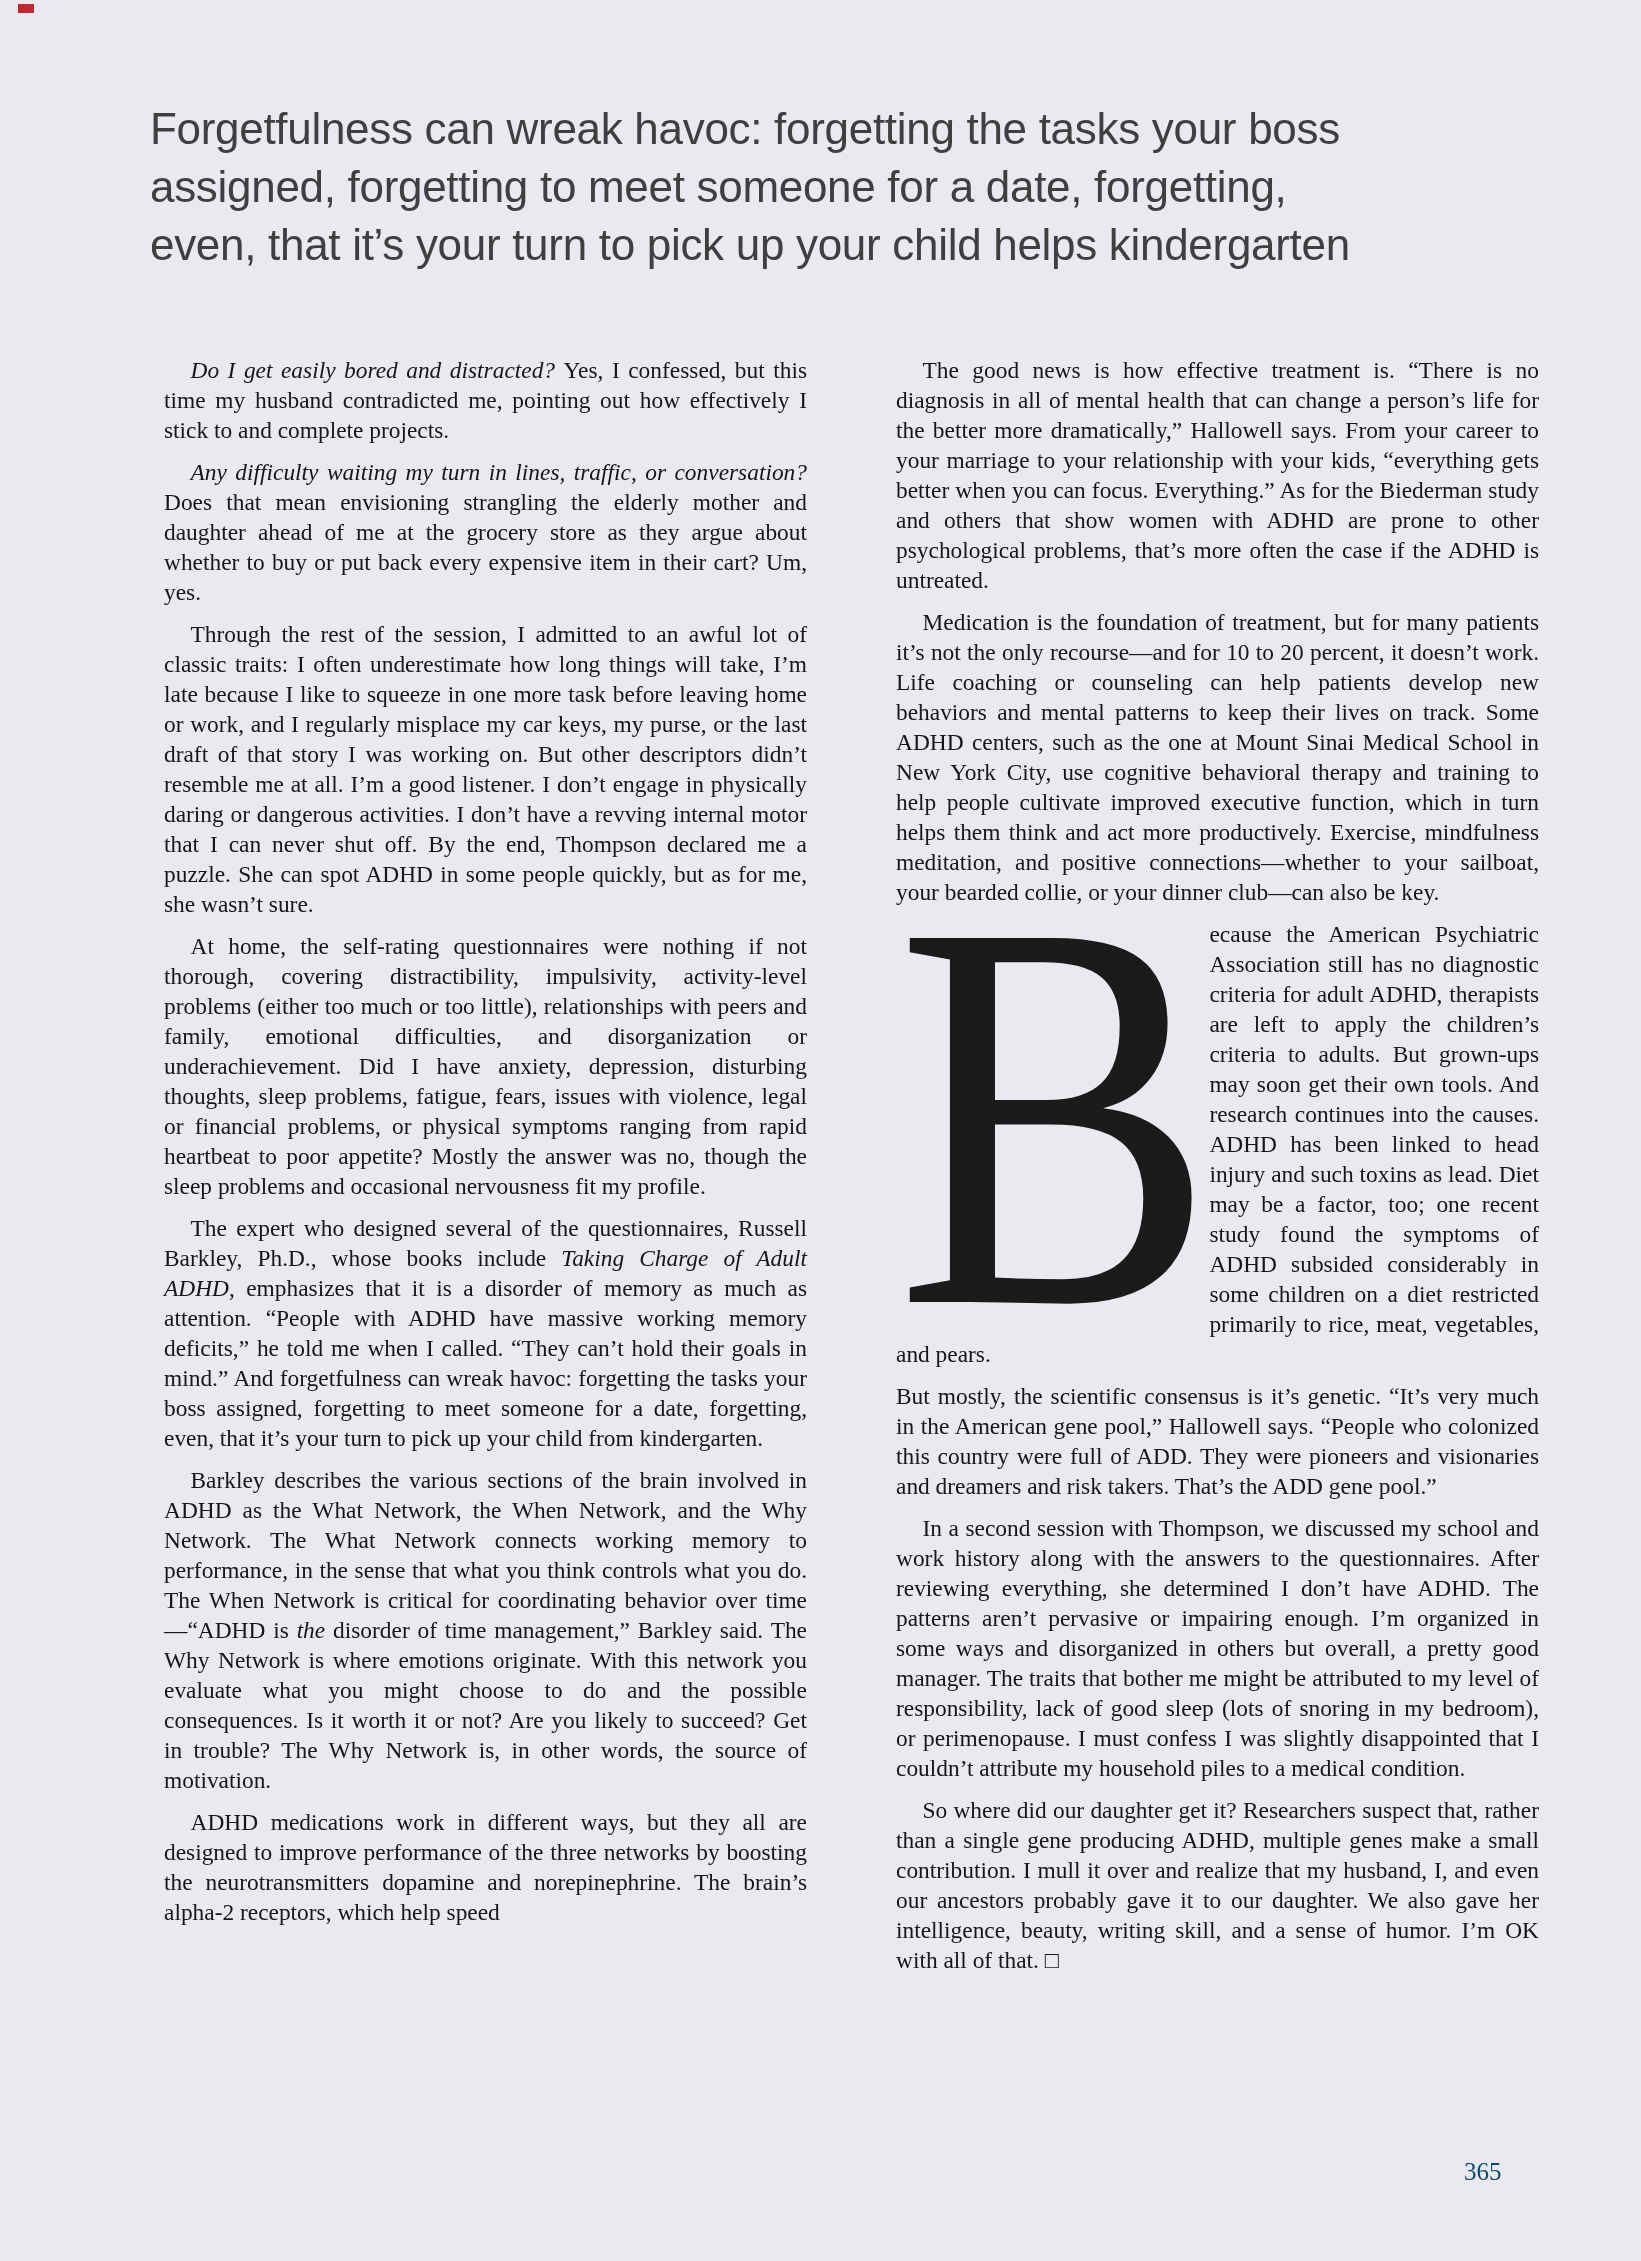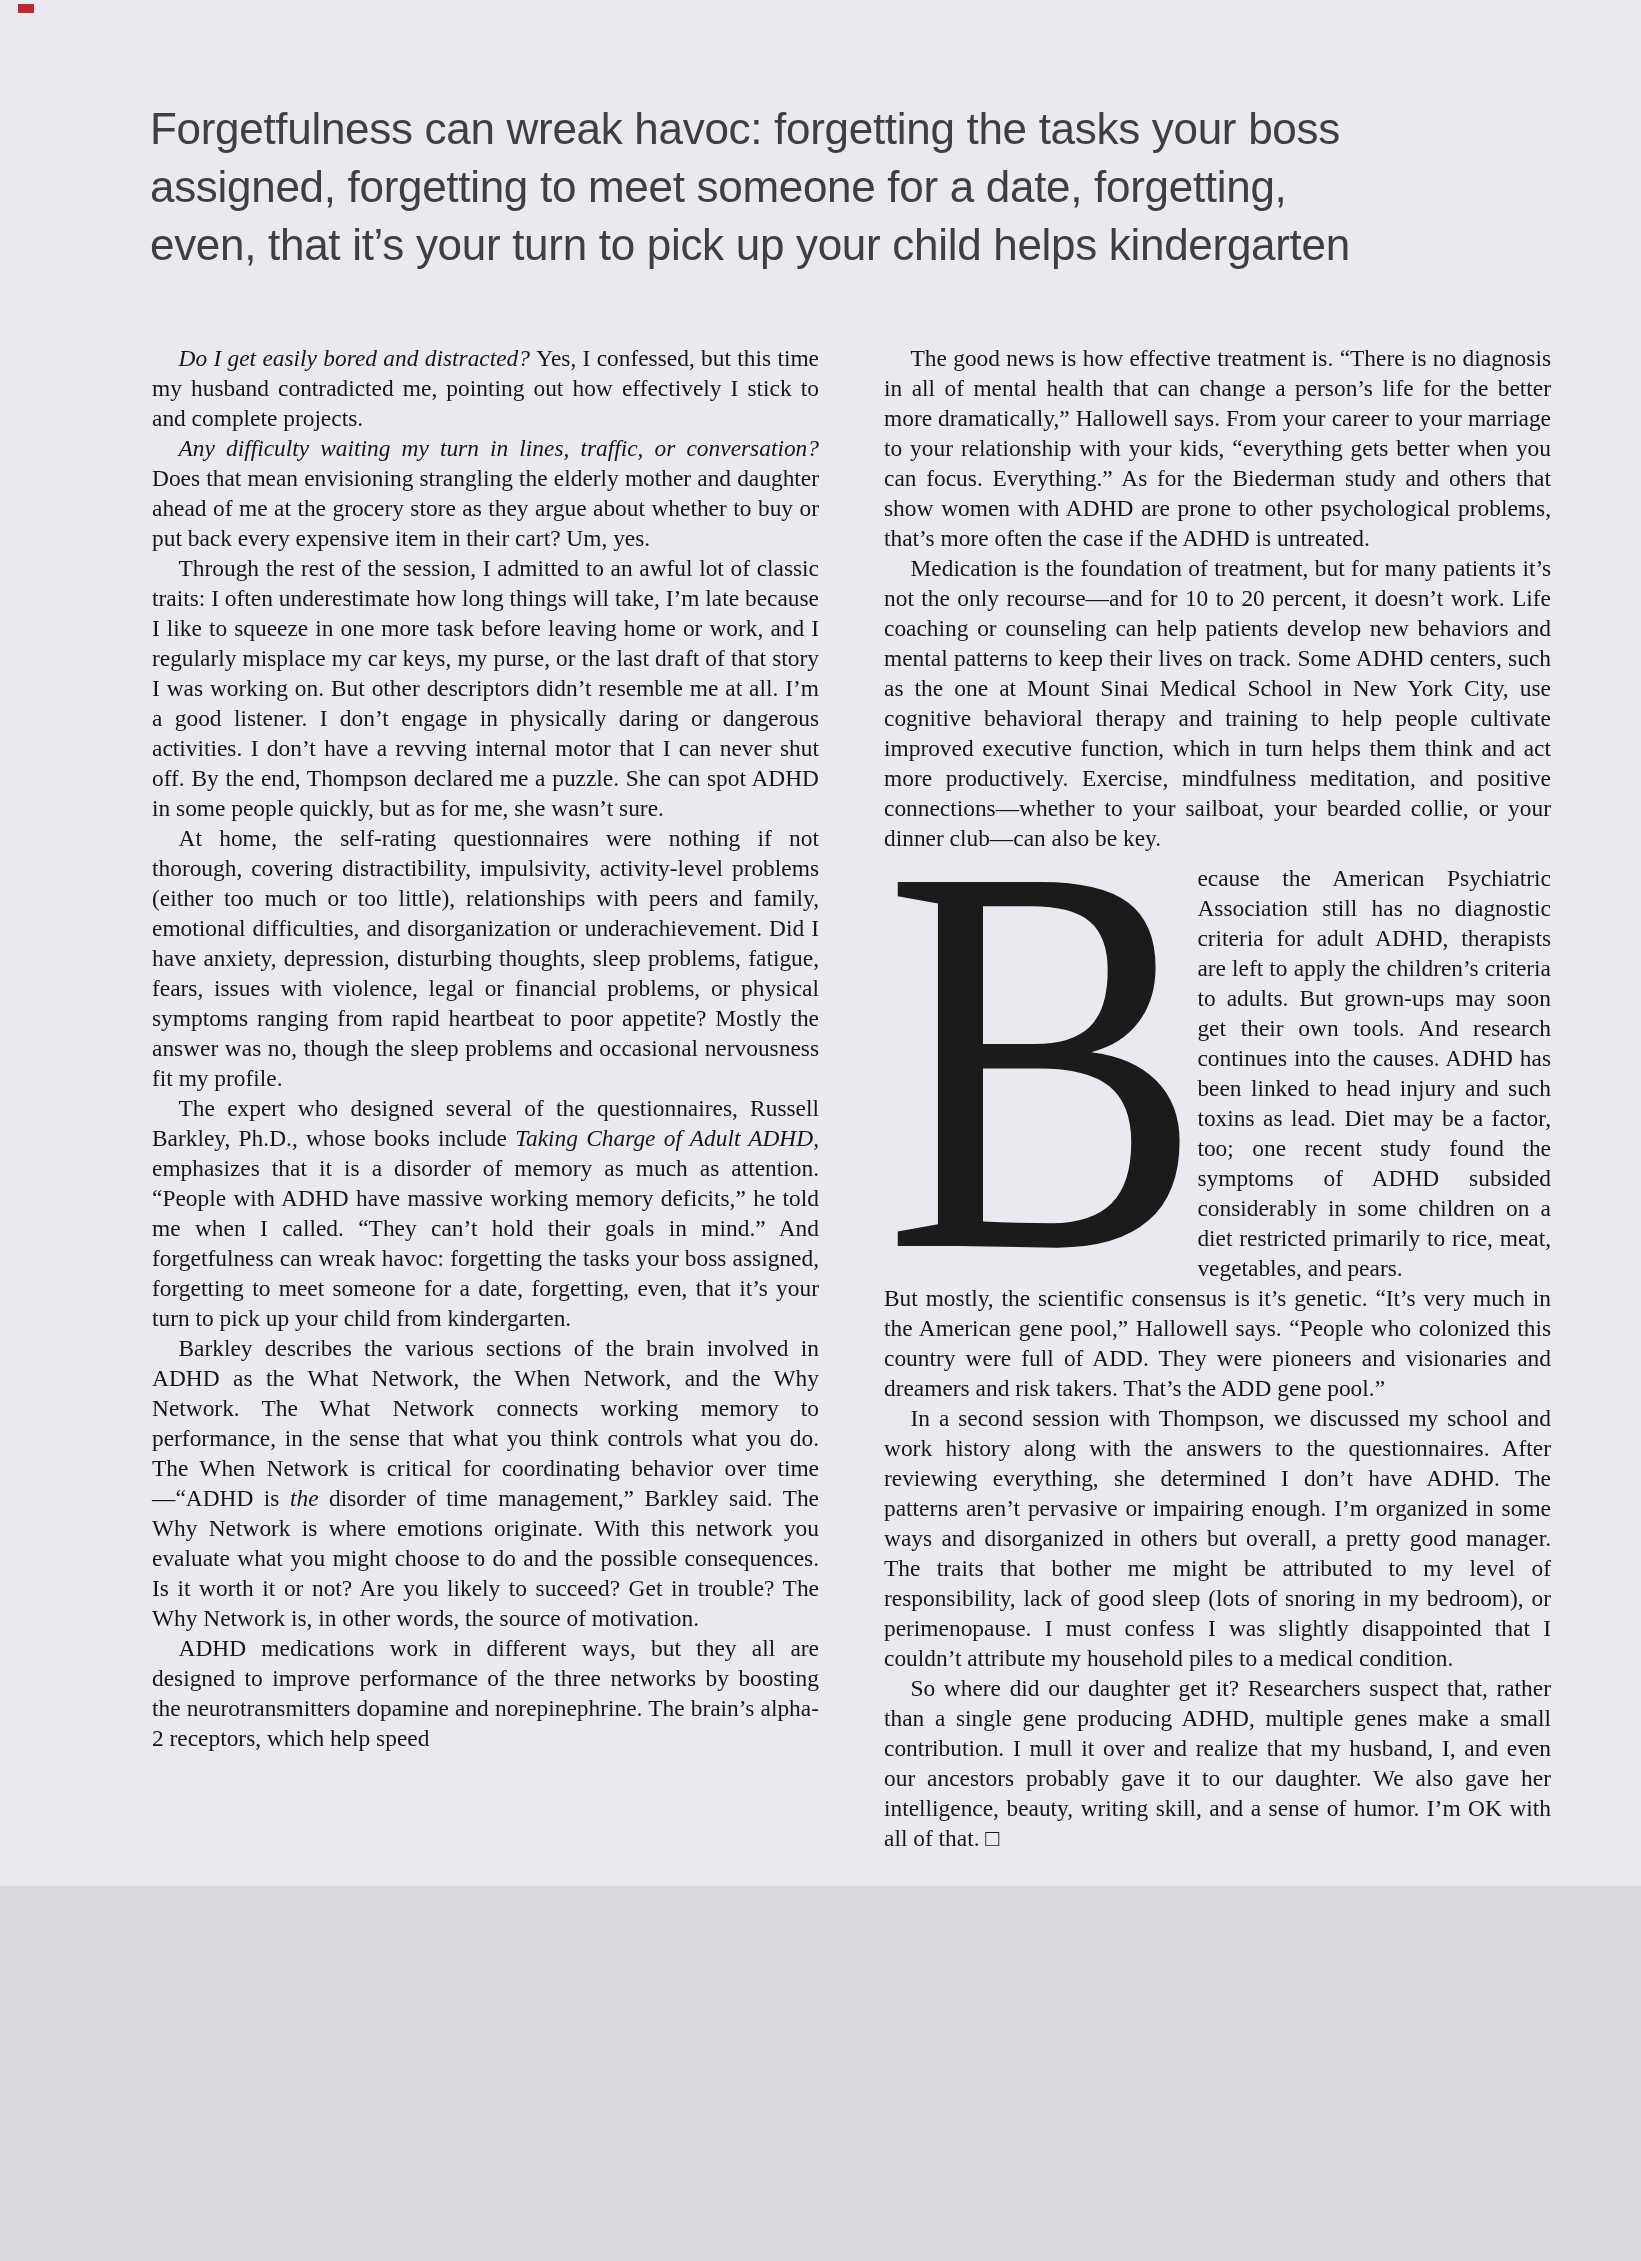--- a/index.html
+++ b/index.html
@@ -1,19 +1,19 @@
 <!DOCTYPE html>
 <html lang="en" style="font-size:10px"><head>
 <meta charset="utf-8">
 <style>
   html, body { margin: 0; padding: 0; background: #d8d8de; }
   .page {
     position: relative;
     width: 1641px;
-    height: 1886px;
+    height: 2261px;
     background: #eae9ef;
     font-family: "Liberation Serif", serif;
     color: #161616;
     overflow: hidden;
   }
   .corner-mark {
     position: absolute;
     left: 17.7px; top: 3.8px;
     width: 16.4px; height: 8.8px;
     background: #c1272d;
@@ -34,21 +34,21 @@
     top: 343px;
     width: 667px;
     font-size: 23.4px;
     line-height: 30px;
     text-align: justify;
     hyphens: auto;
     -webkit-hyphens: auto;
   }
   .col-left  { left: 152px; }
   .col-right { left: 884px; }
-  .para { margin: 0; }
+  .para { margin: 12px; }
   .para.indent { text-indent: 26.5px; }
   .it { font-style: italic; }
   .dropcap-para { margin-top: 10px; }
   .dropcap {
     float: left;
     width: 297px;
     height: 386px;
     margin: 8.8px 16.4px 0 0;
     font-family: "Liberation Serif", serif;
     font-size: 556px;

